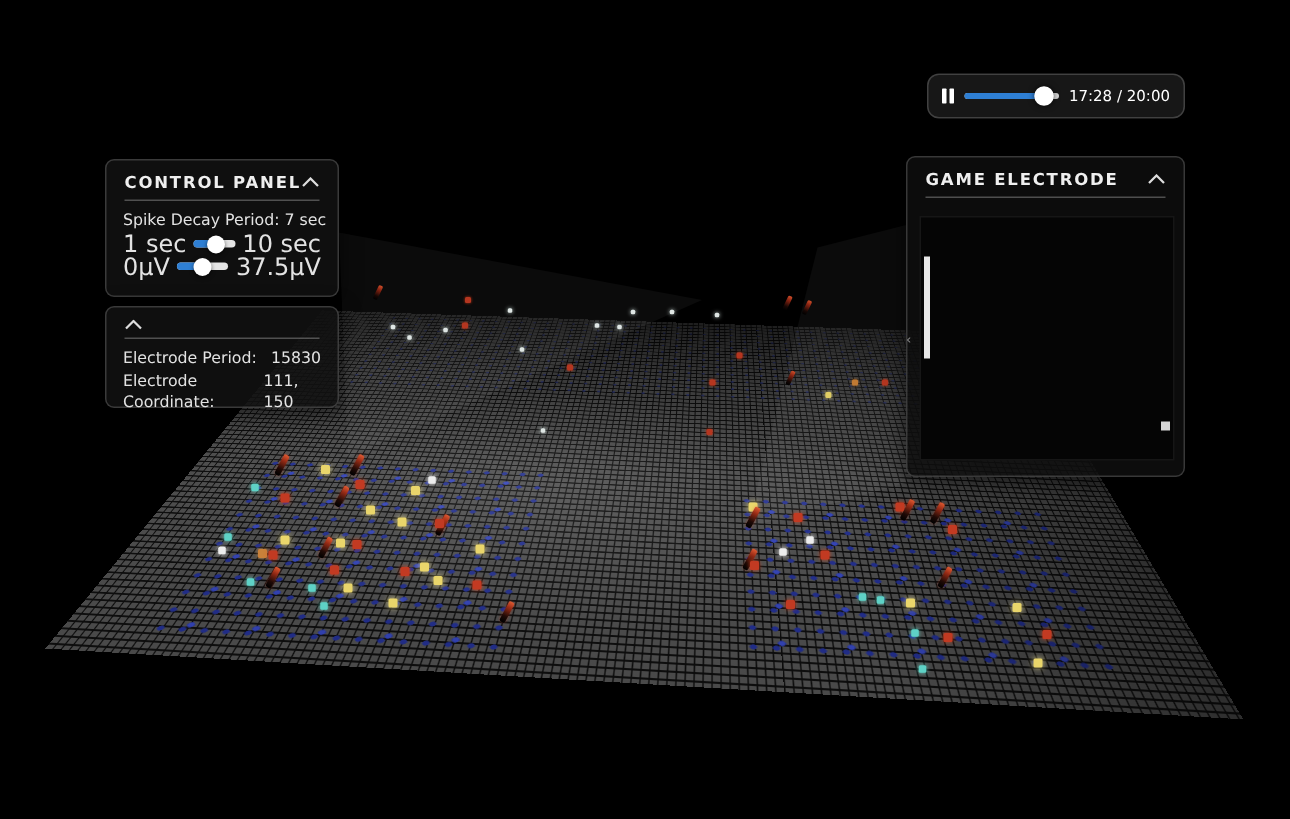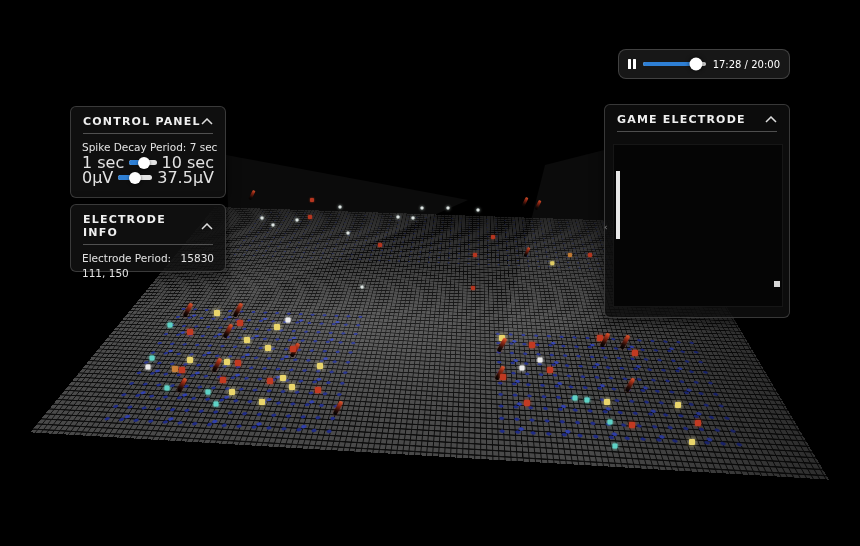--- a/index.html
+++ b/index.html
@@ -250,33 +250,33 @@
     <div class="track">
       <div class="track-fill" style="width: 48%;"></div>
       <div class="knob" style="left: 48%;"></div>
     </div>
     <span class="slbl">37.5µV</span>
   </div>
 </div>
 
 <div class="panel" id="electrode-panel">
   <div class="panel-head">
-    <span class="panel-title">ELECTRODE INFO</span>
     <span class="chev">
       <svg width="12" height="7" viewBox="0 0 12 7">
           <path d="M1 6 L6 1 L11 6" stroke="#ddd" stroke-width="1.5" fill="none"></path>
         </svg>
     </span>
   </div>
   <div class="panel-divider"></div>
   <div class="info-row">
     <span>Electrode Period:</span>
     <span>15830</span>
   </div>
   <div class="info-row">
+    <span>Electrode Coordinate:</span>
     <span>111, 150</span>
   </div>
 </div>
 
 <div class="panel" id="game-panel">
   <div class="panel-head">
     <span class="panel-title">GAME ELECTRODE</span>
     <span class="chev">
       <svg width="12" height="7" viewBox="0 0 12 7">
           <path d="M1 6 L6 1 L11 6" stroke="#ddd" stroke-width="1.5" fill="none"></path>

